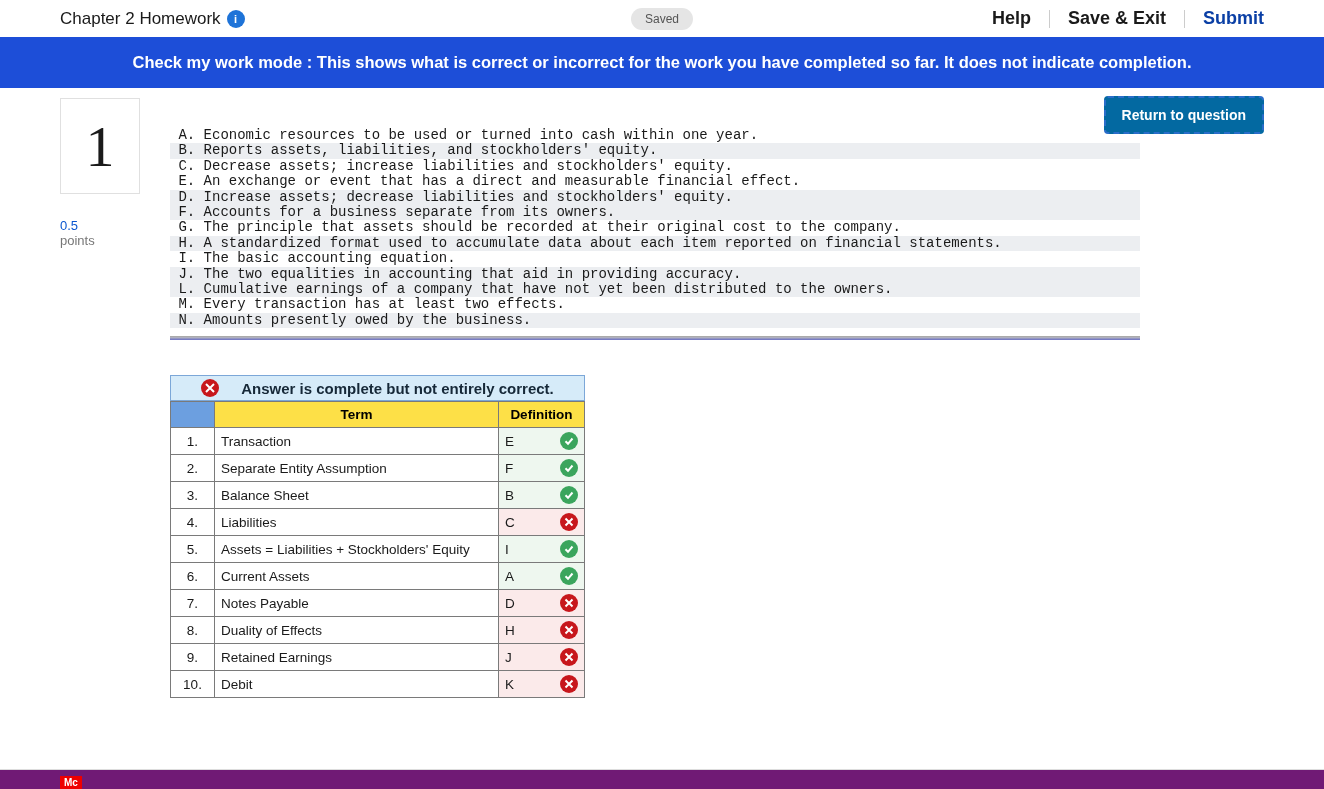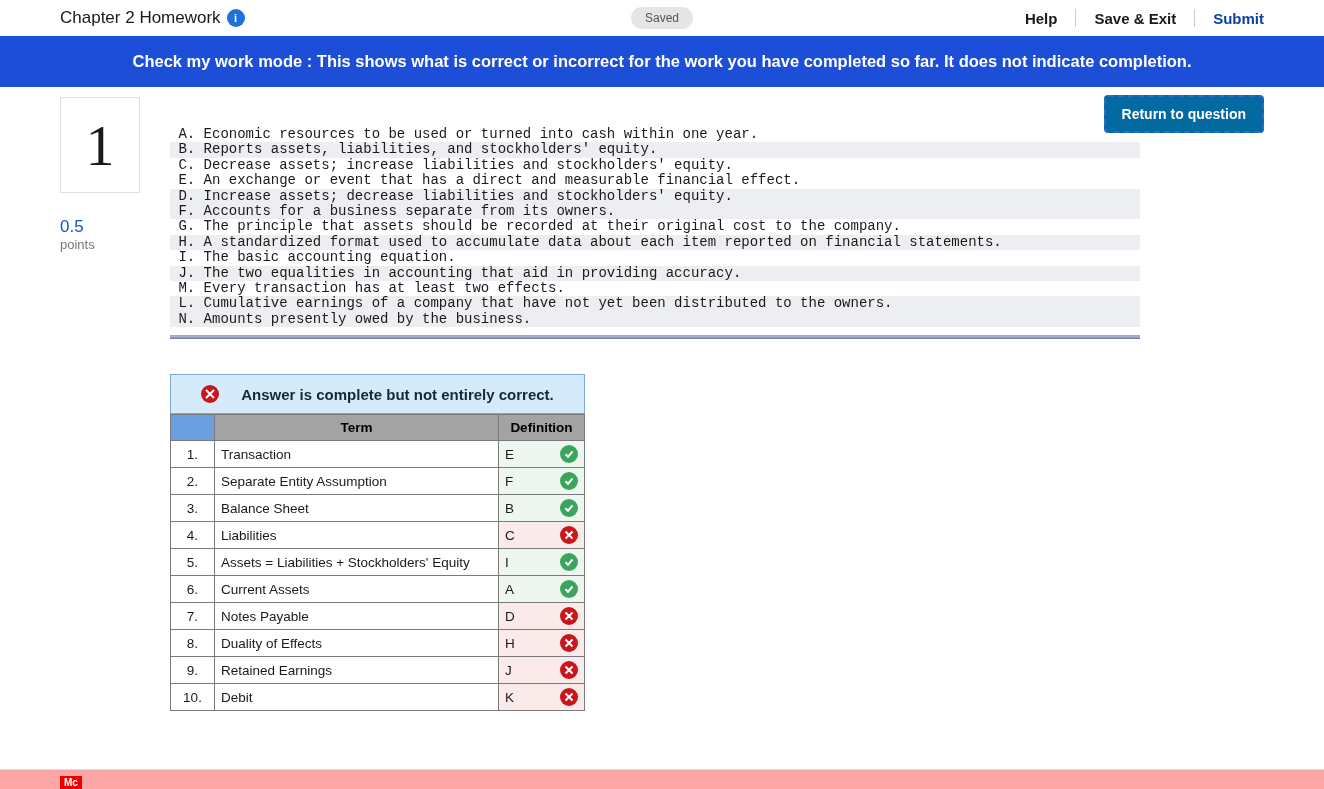--- a/index.html
+++ b/index.html
@@ -3,59 +3,59 @@
 <meta charset="utf-8">
 <style>
 * { box-sizing: border-box; margin: 0; padding: 0; }
 body { font-family: -apple-system, BlinkMacSystemFont, "Segoe UI", Arial, sans-serif; font-size: 14px; color: #1a1a1a; background: #fff; }
 
 .top-bar { display: flex; align-items: center; padding: 8px 60px; }
 .hw-title { font-size: 17px; font-weight: 400; }
 .info-icon { display:inline-flex; align-items:center; justify-content:center; width:18px; height:18px; border-radius:50%; background:#1e73d8; color:#fff; font-size:11px; font-weight:bold; margin-left:6px; vertical-align:middle; }
 .saved-pill { margin-left:auto; margin-right:auto; position:absolute; left:50%; transform:translateX(-50%); background:#e5e5e5; color:#555; font-size:12px; padding:4px 14px; border-radius:12px; }
 .top-right { margin-left:auto; display:flex; align-items:center; gap:18px; }
-.top-link { font-size:15px; font-weight:600; cursor:pointer; }
+.top-link { font-size:18px; font-weight:600; cursor:pointer; }
 .top-link.submit { color:#0a3fa5; }
 .divider-v { width:1px; height:18px; background:#ccc; }
 
 .blue-banner { background:#1d4ed8; color:#fff; text-align:center; padding:16px; font-size:16.5px; font-weight:600; }
 
 .main-area { position:relative; padding:10px 60px 30px; }
 
 .return-btn { position:absolute; right:60px; top:8px; background:#0369a1; color:#fff; font-weight:600; font-size:14px; padding:9px 16px; border:2px dashed #2a6dc9; border-radius:4px; cursor:pointer; }
 
 .q-box { display:inline-block; border:1px solid #e0e0e0; background:#fff; width:80px; height:96px; text-align:center; line-height:96px; font-size:58px; font-weight:300; font-family:"Times New Roman", serif; }
 .left-col { float:left; width:90px; margin-right:20px; }
-.points-val { color:#0b57d0; font-size:17px; margin-top:24px; }
+.points-val { color:#0b57d0; font-size:13px; margin-top:24px; }
 .points-lbl { color:#777; font-size:13px; }
 
 .content-col { margin-left:110px; max-width:970px; }
 
 .def-list { font-family:"Courier New", monospace; font-size:14px; line-height:1.1; margin-top:30px; }
 .def-row { white-space:pre; }
 .def-row.shade { background:#eceef1; }
 .def-underline { height:4px; background:linear-gradient(#bdbdbd,#6a6fc5); margin-top:8px; border-top:1px solid #aaa; }
 
 .answer-panel { margin-top:35px; width:415px; }
-.answer-head { background:#d6ebf9; border:1px solid #7ca7d8; padding:10px; text-align:center; font-weight:700; font-size:15px; color:#162838; display:flex; align-items:center; justify-content:center; gap:22px; }
+.answer-head { background:#d6ebf9; border:1px solid #7ca7d8; padding:3px; text-align:center; font-weight:700; font-size:15px; color:#162838; display:flex; align-items:center; justify-content:center; gap:22px; }
 .status-icon { width:18px; height:18px; border-radius:50%; display:inline-flex; align-items:center; justify-content:center; color:#fff; font-size:11px; font-weight:bold; flex-shrink:0; }
 .status-icon.cross { background:#c7171c; }
 .status-icon.check { background:#3ba55d; }
 
 table.answers { border-collapse:collapse; width:100%; font-size:13.5px; }
-table.answers th { background:#a3a3a3; color:#000; font-weight:700; padding:5px; border:1px solid #7a7a7a; }
+table.answers th { background:#fde047; color:#000; font-weight:700; padding:5px; border:1px solid #7a7a7a; }
 table.answers th.blank { background:#6c9fe0; width:44px; }
 table.answers td { border:1px solid #7a7a7a; padding:4px 6px; }
 table.answers td.num { text-align:center; width:44px; }
 table.answers td.def-cell { width:86px; }
 td.def-cell.correct { background:#eef7ef; }
 td.def-cell.wrong { background:#fbeaea; }
 .def-inner { display:flex; align-items:center; justify-content:space-between; }
 
-.footer-bar { position:fixed; bottom:0; left:0; right:0; height:20px; border-top:1px solid #ddd; background:#fca5a5; padding-left:60px; display:flex; align-items:flex-end; }
+.footer-bar { position:fixed; bottom:0; left:0; right:0; height:20px; border-top:1px solid #ddd; background:#701a75; padding-left:60px; display:flex; align-items:flex-end; }
 .mh-logo { background:#e00; color:#fff; font-weight:bold; font-size:10px; padding:1px 4px; }
 </style>
 </head>
 <body>
 
 <div class="top-bar">
   <span class="hw-title">Chapter 2 Homework</span>
   <span class="info-icon">i</span>
   <span class="saved-pill">Saved</span>
   <div class="top-right">
@@ -83,22 +83,22 @@
         <div class="def-row"> A. Economic resources to be used or turned into cash within one year.</div>
         <div class="def-row shade"> B. Reports assets, liabilities, and stockholders' equity.</div>
         <div class="def-row"> C. Decrease assets; increase liabilities and stockholders' equity.</div>
         <div class="def-row"> E. An exchange or event that has a direct and measurable financial effect.</div>
         <div class="def-row shade"> D. Increase assets; decrease liabilities and stockholders' equity.</div>
         <div class="def-row shade"> F. Accounts for a business separate from its owners.</div>
         <div class="def-row"> G. The principle that assets should be recorded at their original cost to the company.</div>
         <div class="def-row shade"> H. A standardized format used to accumulate data about each item reported on financial statements.</div>
         <div class="def-row"> I. The basic accounting equation.</div>
         <div class="def-row shade"> J. The two equalities in accounting that aid in providing accuracy.</div>
+        <div class="def-row shade"> L. Cumulative earnings of a company that have not yet been distributed to the owners.</div>
         <div class="def-row"> M. Every transaction has at least two effects.</div>
-        <div class="def-row shade"> L. Cumulative earnings of a company that have not yet been distributed to the owners.</div>
         <div class="def-row shade"> N. Amounts presently owed by the business.</div>
       </div>
     <div class="def-underline"></div>
 
     <div class="answer-panel">
       <div class="answer-head">
         <span class="status-icon cross">
           <svg width="10" height="10" viewBox="0 0 10 10">
               <path d="M1 1 L9 9 M9 1 L1 9" stroke="#fff" stroke-width="2" fill="none"></path>
             </svg>

